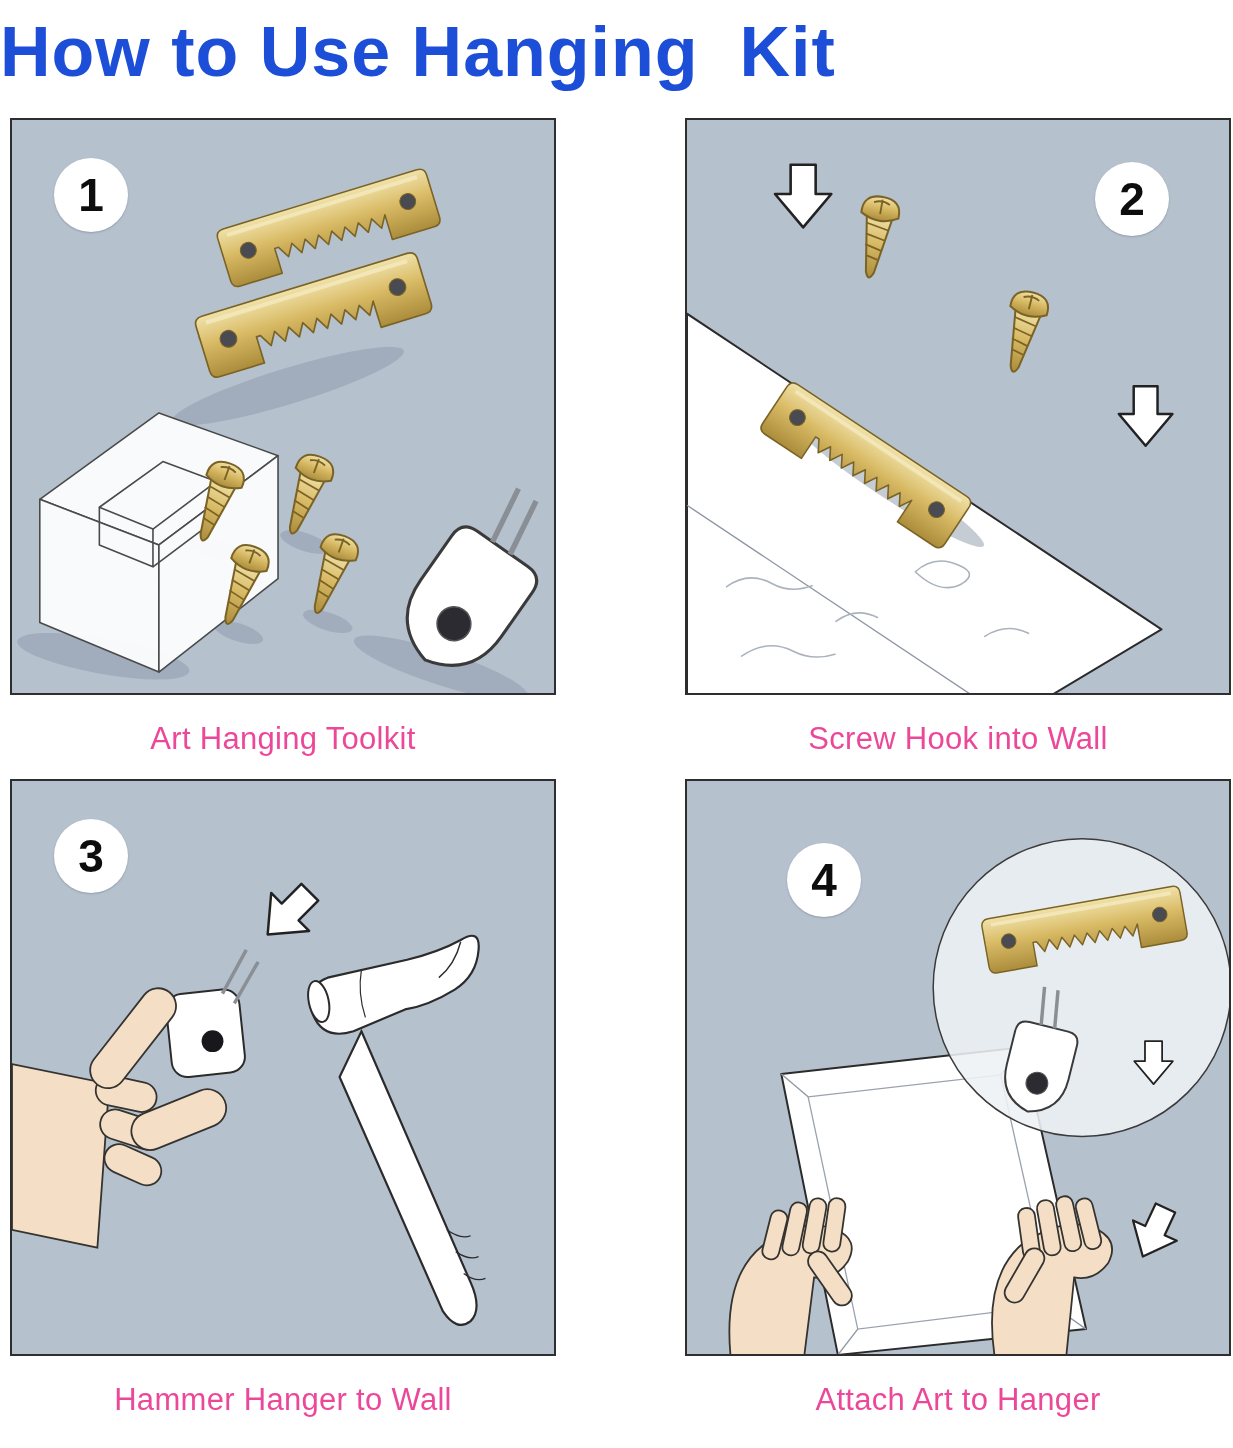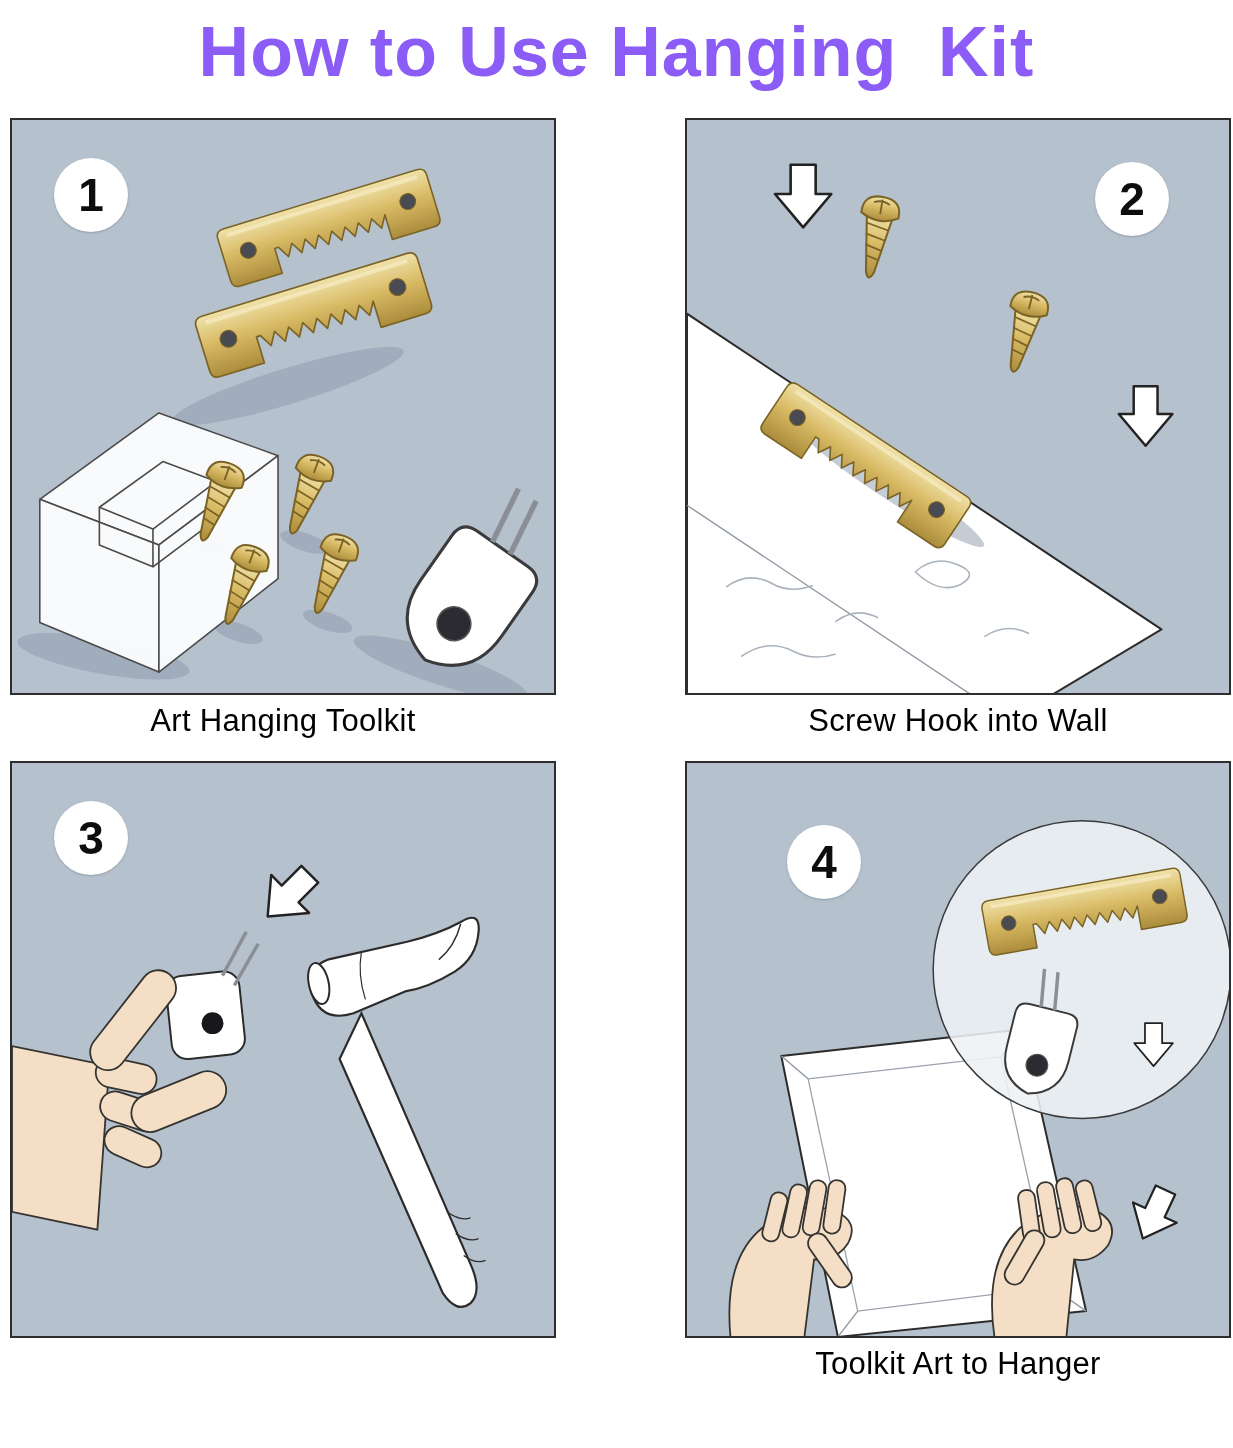--- a/index.html
+++ b/index.html
@@ -1,28 +1,28 @@
 <!DOCTYPE html>
 <html style="--panel_bg: #b6c1ce; --brass: #d9bb66; --brass_dark: #7a6325; --skin: #f4dfc6; --outline: #2b2b2b; --shadow: #8b99a9; --magnifier_bg: #eef1f5;"><head>
 <meta charset="utf-8">
 <style>
   html,body{margin:0;padding:0;background:#fff;}
   body{font-family:"Liberation Sans",sans-serif;color:#111;}
   .page{width:1233px;height:1448px;position:relative;overflow:hidden;background:#fff;}
-  .title{text-align:center;font-size:70px;font-weight:700;color:#8b5cf6;margin:12px 0 26px;letter-spacing:1px;white-space:pre;}
+  .title{font-size:70px;font-weight:700;color:#1d4ed8;margin:12px 0 26px;letter-spacing:1px;white-space:pre;}
   .grid{display:grid;grid-template-columns:546px 546px;column-gap:129px;row-gap:22px;padding-left:10px;}
   .cell{display:flex;flex-direction:column;}
   .panel{position:relative;width:546px;height:577px;border:2px solid #2e2e2e;box-sizing:border-box;background:var(--panel_bg,#b6c1ce);}
   .illus{display:block;width:100%;height:100%;}
   .badge{position:absolute;width:74px;height:74px;border-radius:50%;background:#fff;display:flex;align-items:center;justify-content:center;font-size:46px;font-weight:700;color:#0d0d0d;box-shadow:0 1px 2px rgba(40,50,70,.25);}
   .badge.b1{left:42px;top:38px;}
   .badge.b2{right:60px;top:42px;}
   .badge.b3{left:42px;top:38px;}
   .badge.b4{left:100px;top:62px;}
-  .caption{text-align:center;font-size:31px;color:#000000;margin-top:8px;letter-spacing:.3px;}
+  .caption{text-align:center;font-size:31px;color:#ec4899;margin-top:26px;letter-spacing:.3px;}
   .panelbg{fill:var(--panel_bg,#b6c1ce);}
   .shadow{fill:var(--shadow,#8b99a9);opacity:.5;}
   .skin{fill:var(--skin,#f4dfc6);stroke:#35332f;stroke-width:1.8;}
   .whitepart{fill:#fff;stroke:#2b2b2b;stroke-width:2;}
   .thin{stroke:#8f98a3;stroke-width:1.4;fill:none;}
   .grain{stroke:#aab3bd;stroke-width:1.6;fill:none;stroke-linecap:round;}
 </style>
 </head>
 <body>
 
@@ -172,20 +172,21 @@
             <path d="M302,232 Q296,206 318,198 L398,180 Q430,172 452,160 Q472,148 470,170 Q468,196 446,210 Q420,226 396,230 L344,252 Q312,262 302,232 Z" fill="#fff" stroke="#2b2b2b" stroke-width="2.2" stroke-linejoin="round"></path>
             <path d="M452,162 Q446,185 430,198" stroke="#2b2b2b" stroke-width="1.5" fill="none"></path>
             <ellipse cx="309" cy="222" rx="10" ry="21" transform="rotate(-12 309 222)" fill="#fff" stroke="#2b2b2b" stroke-width="2"></ellipse>
             <path d="M352,190 Q348,214 356,238" stroke="#2b2b2b" stroke-width="1.2" fill="none"></path>
           </g>
         </svg>
         <div class="badge b3">
           <span>3</span>
         </div>
       </div>
+      <div class="caption">Hammer Hanger to Wall</div>
     </div>
 
     <div class="cell">
       <div class="panel">
         <svg class="illus" viewBox="0 0 546 577">
           <defs>
             <clipPath id="magclip">
                 <circle cx="398" cy="208" r="150"></circle>
               </clipPath>
           </defs>
@@ -223,17 +224,17 @@
             <rect class="skin" x="330" y="468" width="20" height="60" rx="10" transform="rotate(30 340 498)"></rect>
           </g>
           <g>
             <use href="#shape-arrow" transform="translate(482,430) rotate(25) scale(0.9)"></use>
           </g>
         </svg>
         <div class="badge b4">
           <span>4</span>
         </div>
       </div>
-      <div class="caption">Toolkit Art to Hanger</div>
+      <div class="caption">Attach Art to Hanger</div>
     </div>
 
   </div>
 </div>
 
 </body></html>

